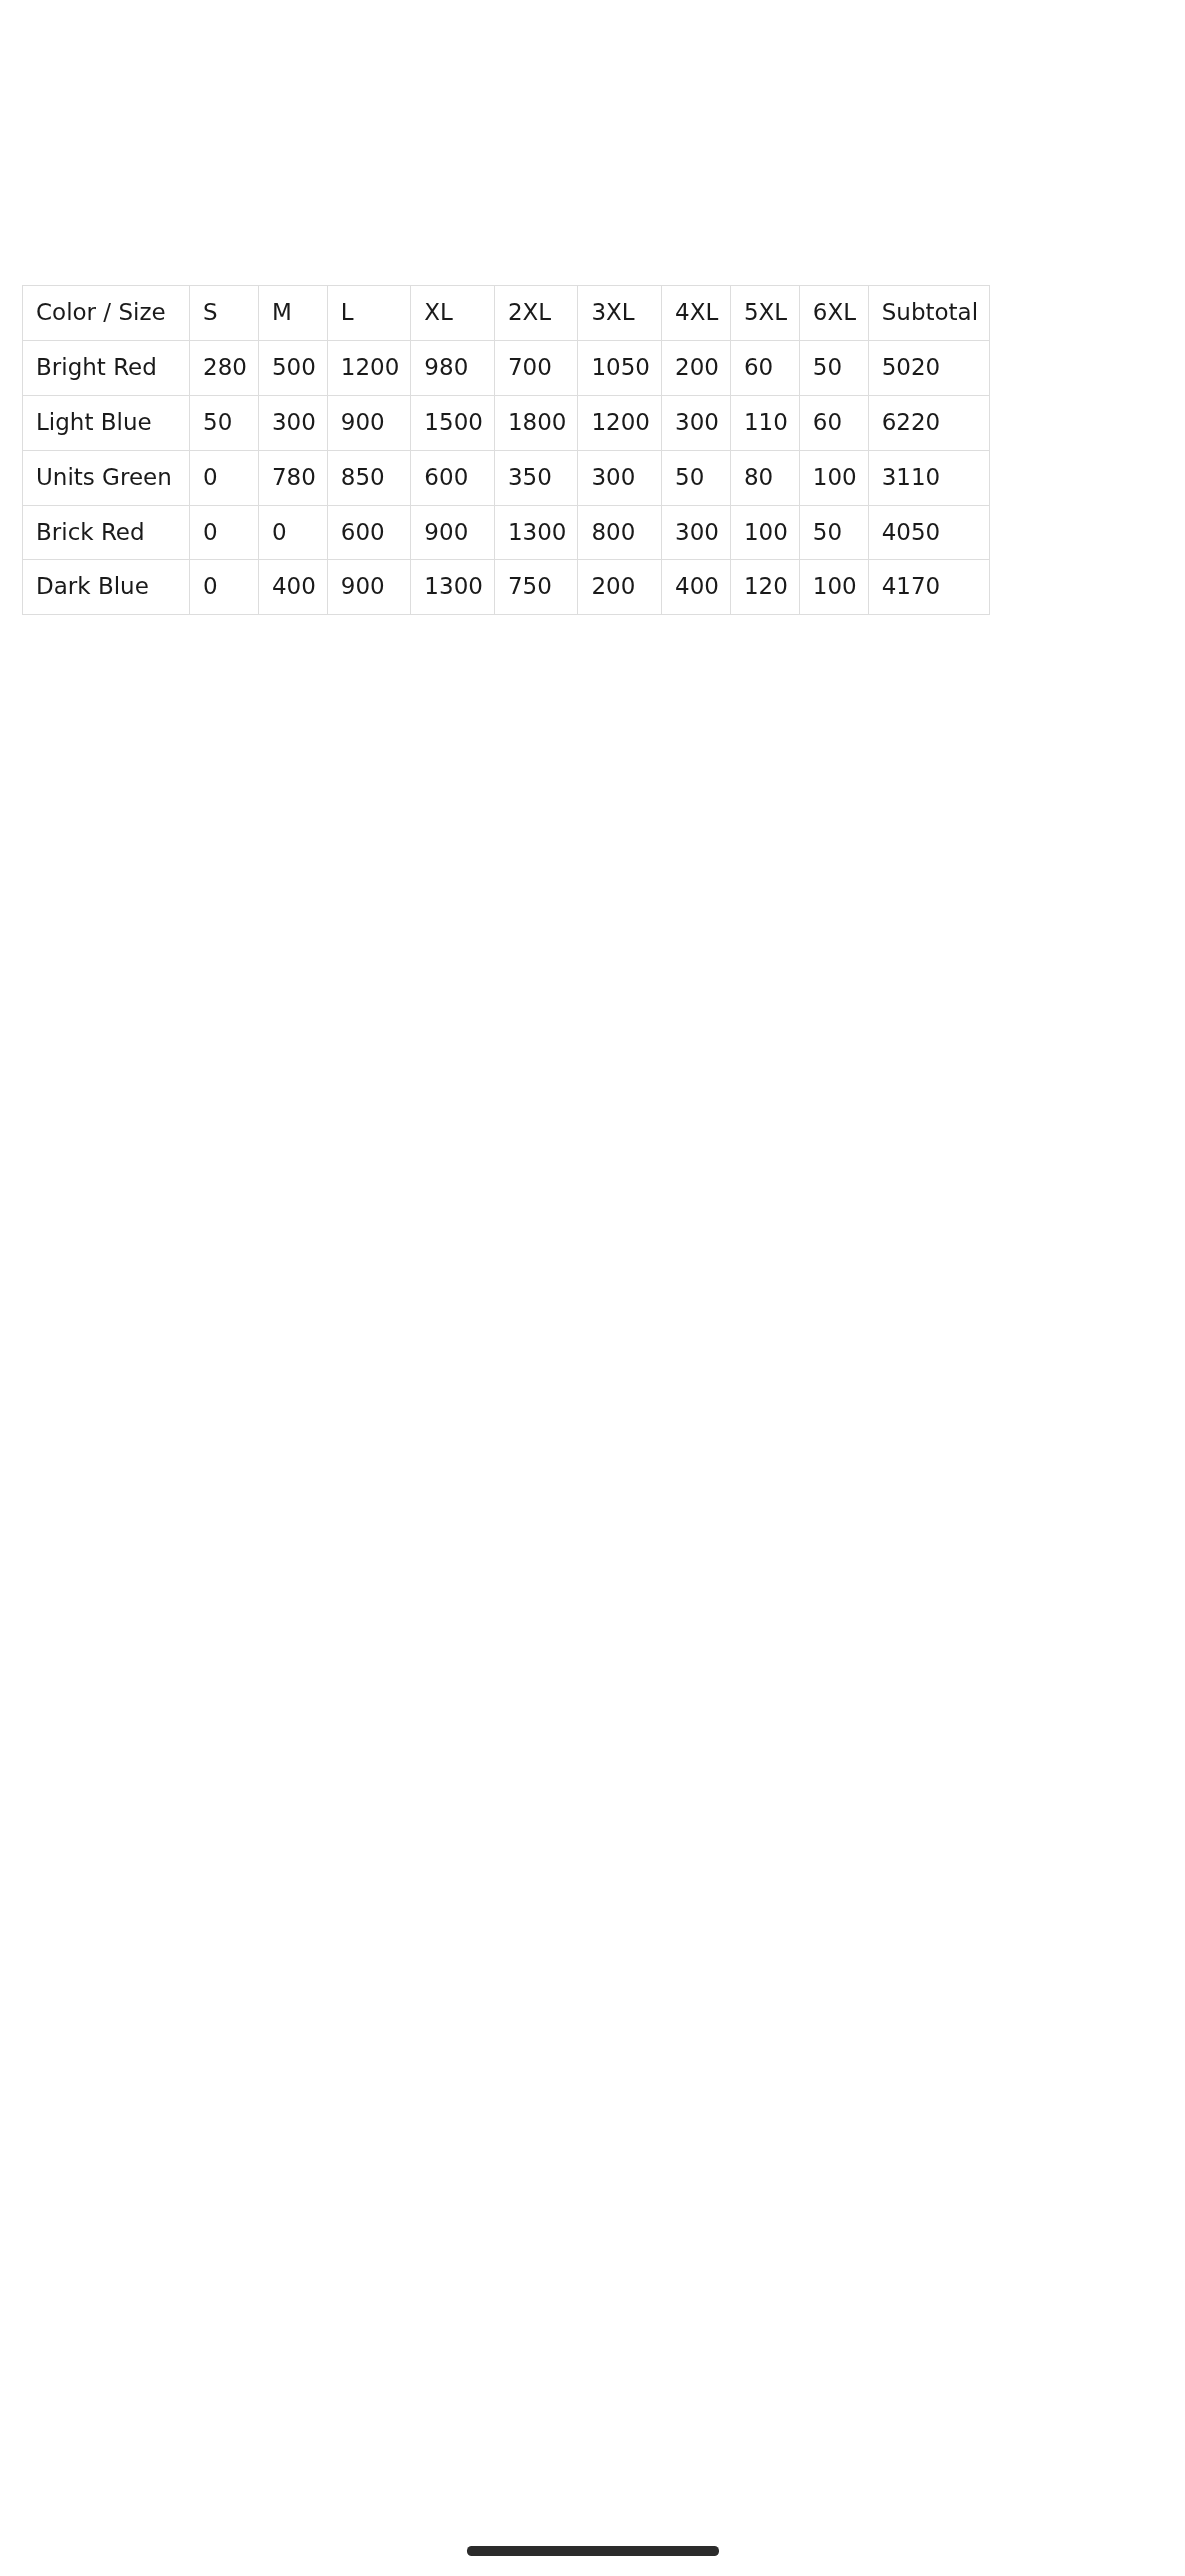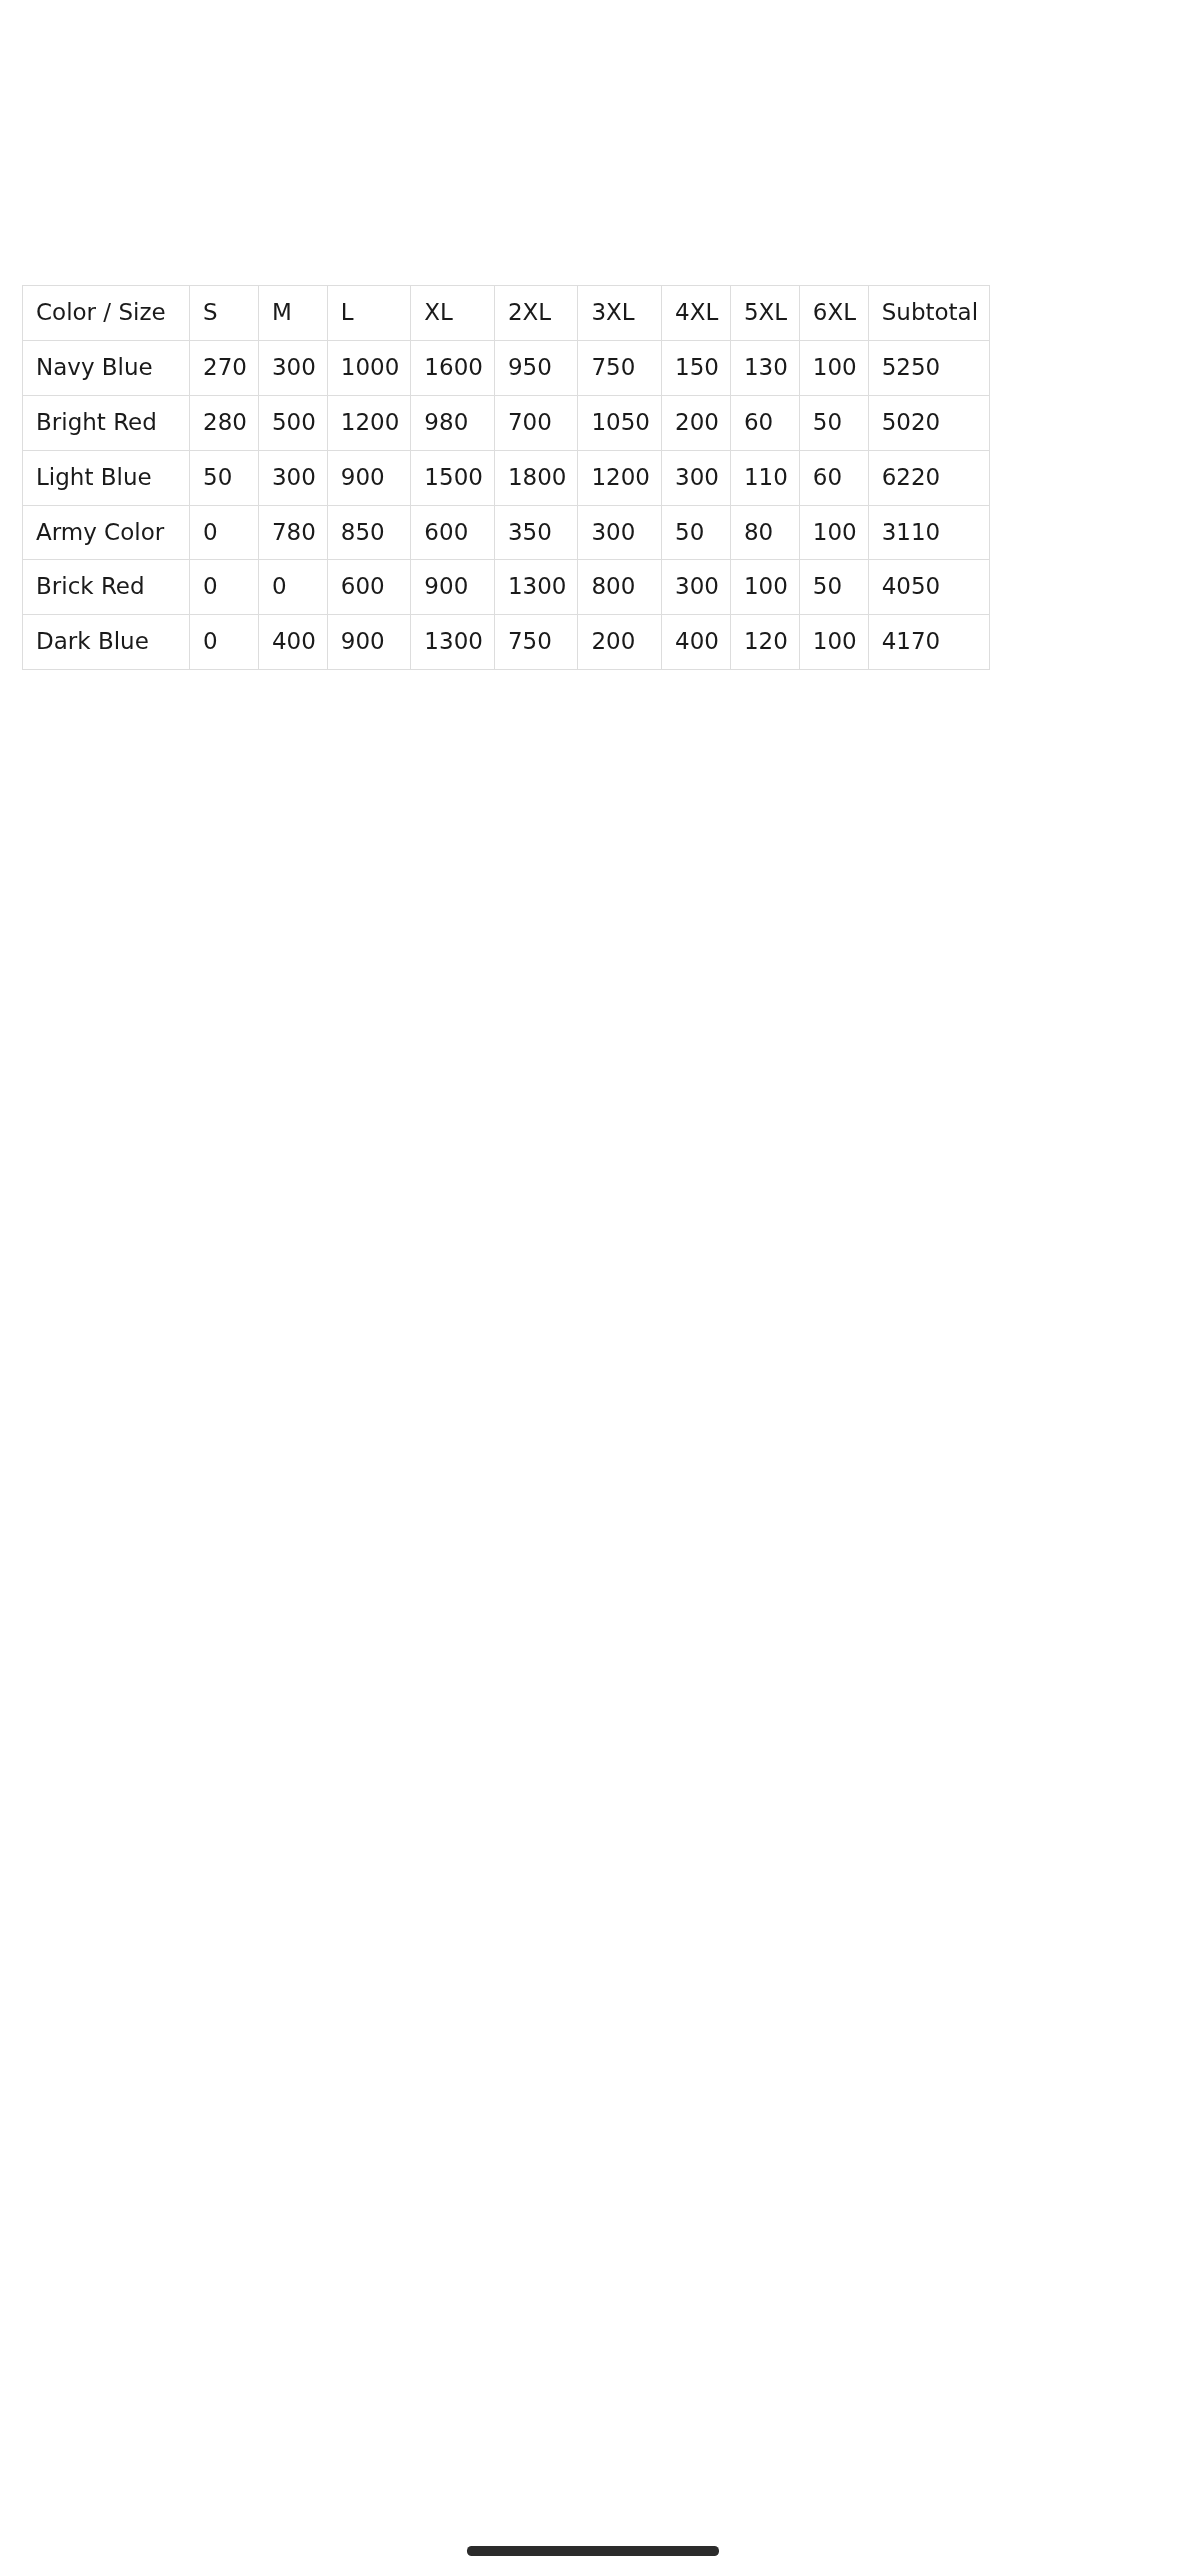--- a/index.html
+++ b/index.html
@@ -78,33 +78,20 @@
           <th class="col-size">2XL</th>
           <th class="col-size">3XL</th>
           <th class="col-size">4XL</th>
           <th class="col-size">5XL</th>
           <th class="col-size">6XL</th>
           <th class="col-subtotal">Subtotal</th>
         </tr>
       </thead>
       <tbody>
         <tr>
-          <td class="col-label">Navy Blue</td>
-          <td class="col-size">270</td>
-          <td class="col-size">300</td>
-          <td class="col-size">1000</td>
-          <td class="col-size">1600</td>
-          <td class="col-size">950</td>
-          <td class="col-size">750</td>
-          <td class="col-size">150</td>
-          <td class="col-size">130</td>
-          <td class="col-size">100</td>
-          <td class="col-subtotal">5250</td>
-        </tr>
-        <tr>
           <td class="col-label">Bright Red</td>
           <td class="col-size">280</td>
           <td class="col-size">500</td>
           <td class="col-size">1200</td>
           <td class="col-size">980</td>
           <td class="col-size">700</td>
           <td class="col-size">1050</td>
           <td class="col-size">200</td>
           <td class="col-size">60</td>
           <td class="col-size">50</td>
@@ -117,21 +104,21 @@
           <td class="col-size">900</td>
           <td class="col-size">1500</td>
           <td class="col-size">1800</td>
           <td class="col-size">1200</td>
           <td class="col-size">300</td>
           <td class="col-size">110</td>
           <td class="col-size">60</td>
           <td class="col-subtotal">6220</td>
         </tr>
         <tr>
-          <td class="col-label">Army Color</td>
+          <td class="col-label">Units Green</td>
           <td class="col-size">0</td>
           <td class="col-size">780</td>
           <td class="col-size">850</td>
           <td class="col-size">600</td>
           <td class="col-size">350</td>
           <td class="col-size">300</td>
           <td class="col-size">50</td>
           <td class="col-size">80</td>
           <td class="col-size">100</td>
           <td class="col-subtotal">3110</td>

